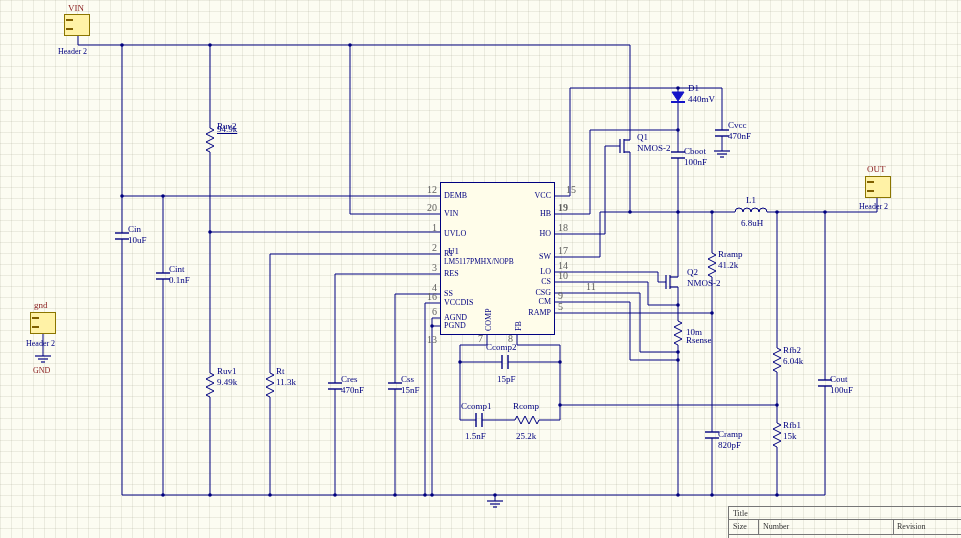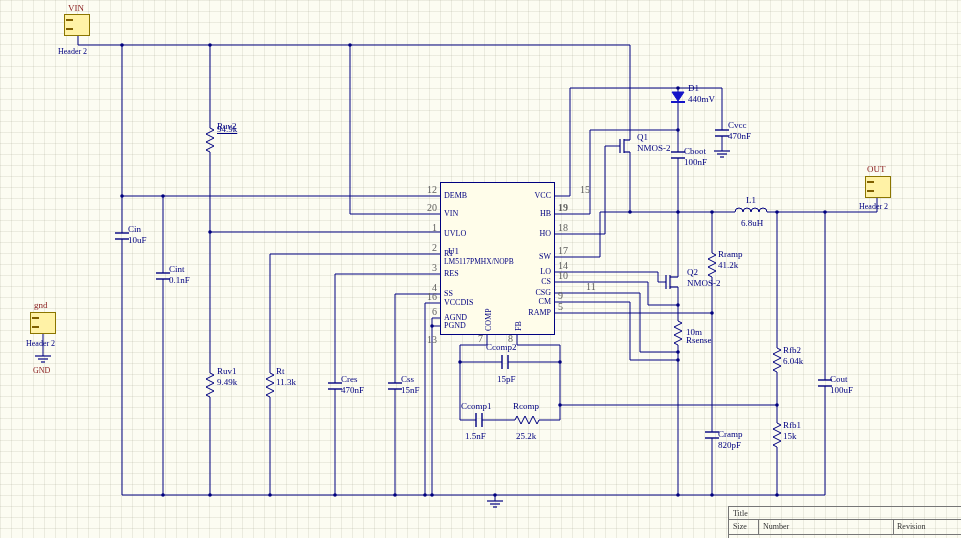--- a/index.html
+++ b/index.html
@@ -290,21 +290,21 @@
     <div class="lbl pinnum w16 rt" style="left: 421px; top: 264px;">3</div>
     <div class="lbl pin" style="left: 444px; top: 289px;">SS</div>
     <div class="lbl pinnum w16 rt" style="left: 421px; top: 284px;">4</div>
     <div class="lbl pin" style="left: 444px; top: 298px;">VCCDIS</div>
     <div class="lbl pinnum w16 rt" style="left: 421px; top: 293px;">16</div>
     <div class="lbl pin" style="left: 444px; top: 313px;">AGND</div>
     <div class="lbl pinnum w16 rt" style="left: 421px; top: 308px;">6</div>
     <div class="lbl pin" style="left: 444px; top: 321px;">PGND</div>
     <div class="lbl pinnum w16 rt" style="left: 421px; top: 316px; margin-top: 20px;">13</div>
     <div class="lbl pin w66 rt" style="left: 485px; top: 191px;">VCC</div>
-    <div class="lbl pinnum" style="left: 580px; top: 186px;">15</div>
+    <div class="lbl pinnum" style="left: 566px; top: 186px;">15</div>
     <div class="lbl pin w66 rt" style="left: 485px; top: 209px;">HB</div>
     <div class="lbl pinnum" style="left: 558px; top: 204px; font-weight: bold;">19</div>
     <div class="lbl pin w66 rt" style="left: 485px; top: 229px;">HO</div>
     <div class="lbl pinnum" style="left: 558px; top: 224px;">18</div>
     <div class="lbl pin w66 rt" style="left: 485px; top: 252px;">SW</div>
     <div class="lbl pinnum" style="left: 558px; top: 247px;">17</div>
     <div class="lbl pin w66 rt" style="left: 485px; top: 267px;">LO</div>
     <div class="lbl pinnum" style="left: 558px; top: 262px;">14</div>
     <div class="lbl pin w66 rt" style="left: 485px; top: 277px;">CS</div>
     <div class="lbl pinnum" style="left: 558px; top: 272px;">10</div>

